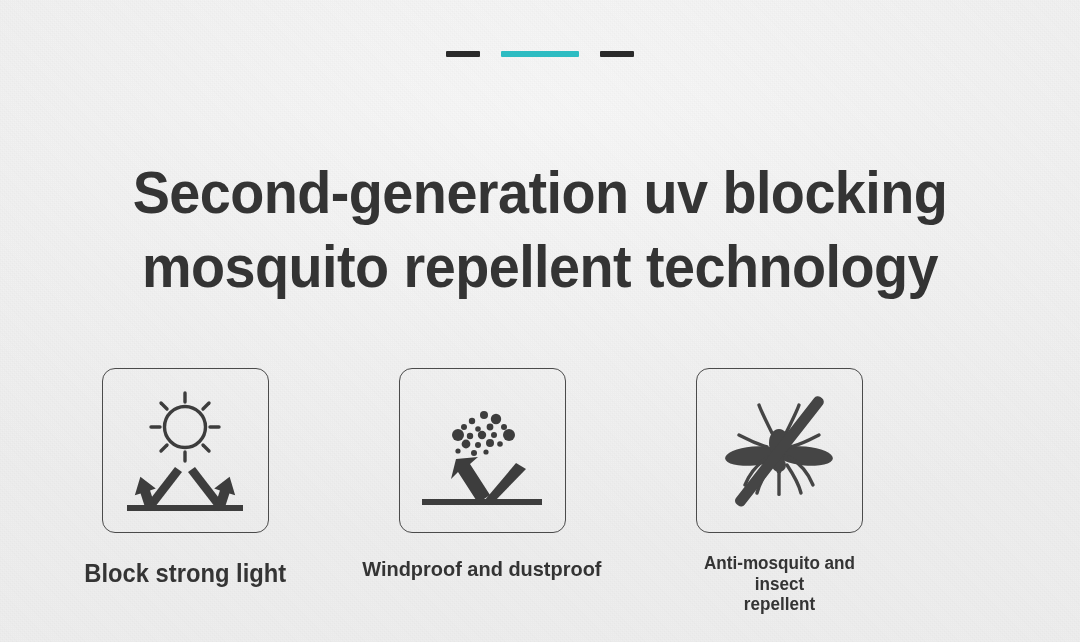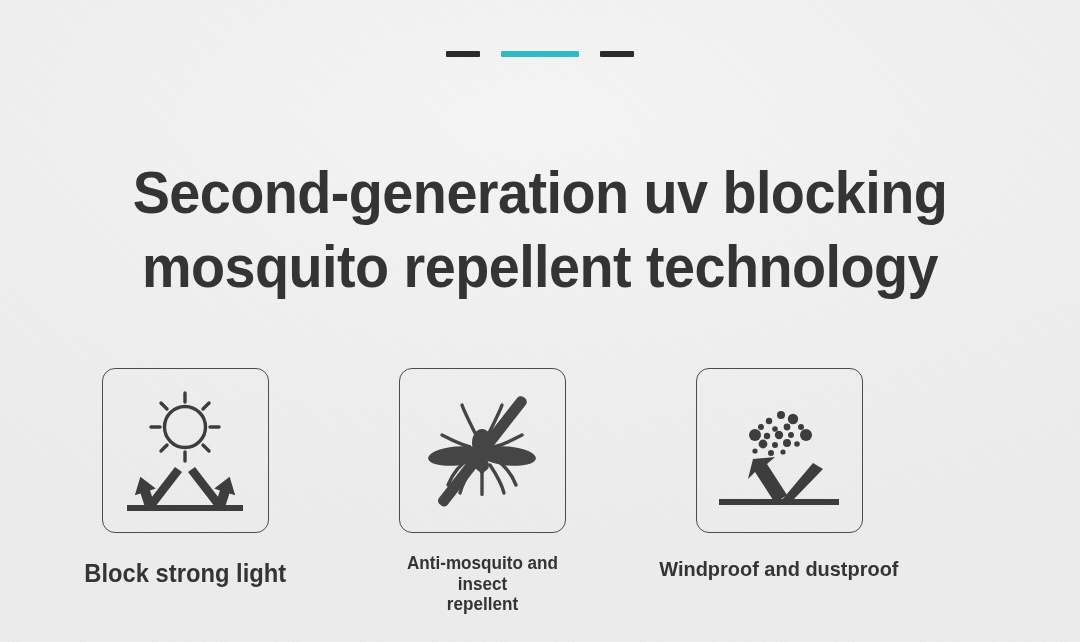--- a/index.html
+++ b/index.html
@@ -159,58 +159,20 @@
 
           <g fill="#3d3d3d">
             <path d="M30,95 L41,111 L35,111 L35,126 L25,126 L25,111 L19,111 Z" transform="rotate(-18 30 110)"></path>
             <path d="M110,95 L121,111 L115,111 L115,126 L105,126 L105,111 L99,111 Z" transform="rotate(18 110 110)"></path>
           </g>
 
           <rect x="12" y="124" width="116" height="6" fill="#3d3d3d"></rect>
         </svg>
       </div>
       <div class="caption caption-lg">Block strong light</div>
-    </div>
-
-    <div class="feature">
-      <div class="icon-box">
-        <svg width="140" height="140" viewBox="0 0 140 140">
-          <g fill="#454545">
-
-            <ellipse cx="44" cy="75" rx="28" ry="9.5" transform="rotate(-5 44 75)"></ellipse>
-            <ellipse cx="96" cy="75" rx="28" ry="9.5" transform="rotate(5 96 75)"></ellipse>
-
-            <ellipse cx="70" cy="62" rx="10" ry="14"></ellipse>
-            <circle cx="70" cy="84" r="7"></circle>
-
-            <rect x="68.3" y="89" width="3.4" height="26" rx="1.6"></rect>
-
-            <polygon points="64,70 76,70 72,92 68,92"></polygon>
-          </g>
-          <g stroke="#454545" stroke-width="3.4" fill="none" stroke-linecap="round">
-
-            <path d="M63,52 C56,38 52,30 50,24"></path>
-            <path d="M77,52 C84,38 88,30 90,24"></path>
-
-            <path d="M58,66 C44,62 36,57 30,54"></path>
-            <path d="M60,76 C46,84 40,94 36,104"></path>
-            <path d="M62,84 C54,96 50,104 48,112"></path>
-
-            <path d="M82,66 C96,62 104,57 110,54"></path>
-            <path d="M80,76 C94,84 100,94 104,104"></path>
-            <path d="M78,84 C86,96 90,104 92,112"></path>
-          </g>
-
-          <rect x="65" y="2" width="11" height="136" rx="4.5" fill="#454545" transform="rotate(38 70 70)"></rect>
-        </svg>
-      </div>
-      <div class="caption caption-sm">
-        <span class="sub">Anti-mosquito and insect</span>
-        <span class="sub">repellent</span>
-      </div>
     </div>
 
     <div class="feature">
       <div class="icon-box">
         <svg width="140" height="140" viewBox="0 0 140 140">
 
           <g fill="#3d3d3d">
             <circle cx="60" cy="40" r="3.2"></circle>
             <circle cx="72" cy="34" r="4.0"></circle>
             <circle cx="84" cy="38" r="5.2"></circle>
@@ -236,14 +198,52 @@
             <polygon points="83,120 72,120 104,82 114,88"></polygon>
             <path d="M44,78 L66,76 L58,83 L78,114 L66,122 L46,91 L39,98 Z"></path>
           </g>
 
           <rect x="10" y="118" width="120" height="6" fill="#3d3d3d"></rect>
         </svg>
       </div>
       <div class="caption caption-md">Windproof and dustproof</div>
     </div>
 
+    <div class="feature">
+      <div class="icon-box">
+        <svg width="140" height="140" viewBox="0 0 140 140">
+          <g fill="#454545">
+
+            <ellipse cx="44" cy="75" rx="28" ry="9.5" transform="rotate(-5 44 75)"></ellipse>
+            <ellipse cx="96" cy="75" rx="28" ry="9.5" transform="rotate(5 96 75)"></ellipse>
+
+            <ellipse cx="70" cy="62" rx="10" ry="14"></ellipse>
+            <circle cx="70" cy="84" r="7"></circle>
+
+            <rect x="68.3" y="89" width="3.4" height="26" rx="1.6"></rect>
+
+            <polygon points="64,70 76,70 72,92 68,92"></polygon>
+          </g>
+          <g stroke="#454545" stroke-width="3.4" fill="none" stroke-linecap="round">
+
+            <path d="M63,52 C56,38 52,30 50,24"></path>
+            <path d="M77,52 C84,38 88,30 90,24"></path>
+
+            <path d="M58,66 C44,62 36,57 30,54"></path>
+            <path d="M60,76 C46,84 40,94 36,104"></path>
+            <path d="M62,84 C54,96 50,104 48,112"></path>
+
+            <path d="M82,66 C96,62 104,57 110,54"></path>
+            <path d="M80,76 C94,84 100,94 104,104"></path>
+            <path d="M78,84 C86,96 90,104 92,112"></path>
+          </g>
+
+          <rect x="65" y="2" width="11" height="136" rx="4.5" fill="#454545" transform="rotate(38 70 70)"></rect>
+        </svg>
+      </div>
+      <div class="caption caption-sm">
+        <span class="sub">Anti-mosquito and insect</span>
+        <span class="sub">repellent</span>
+      </div>
+    </div>
+
   </div>
 </div>
 
 </body></html>

